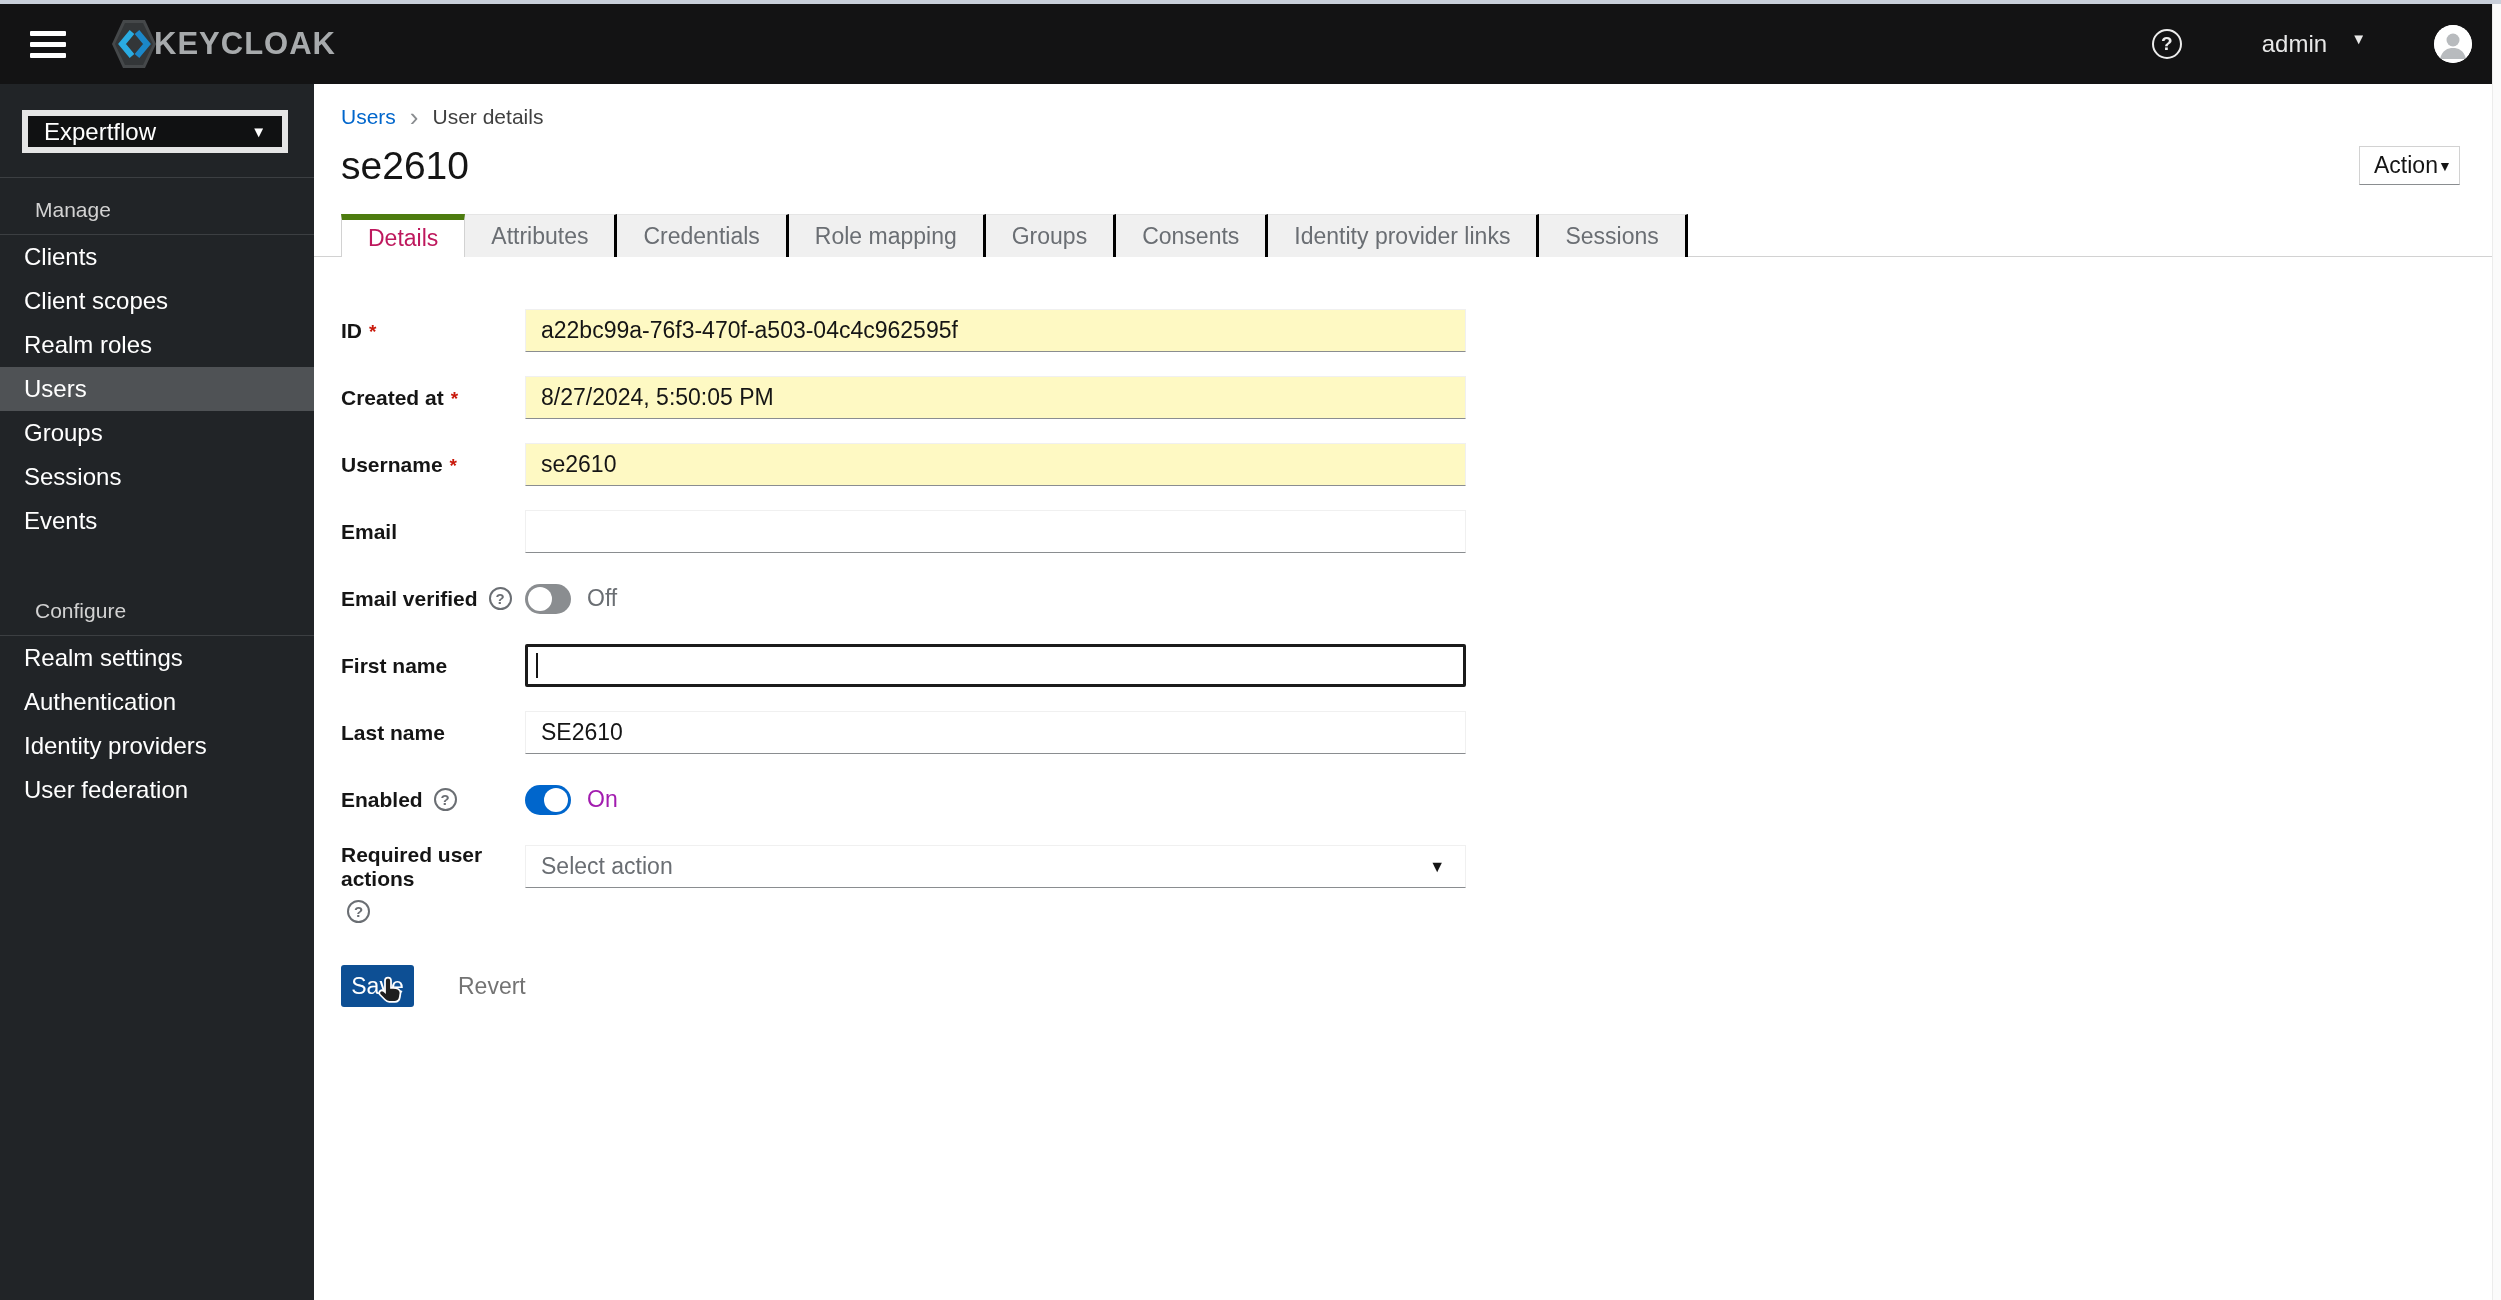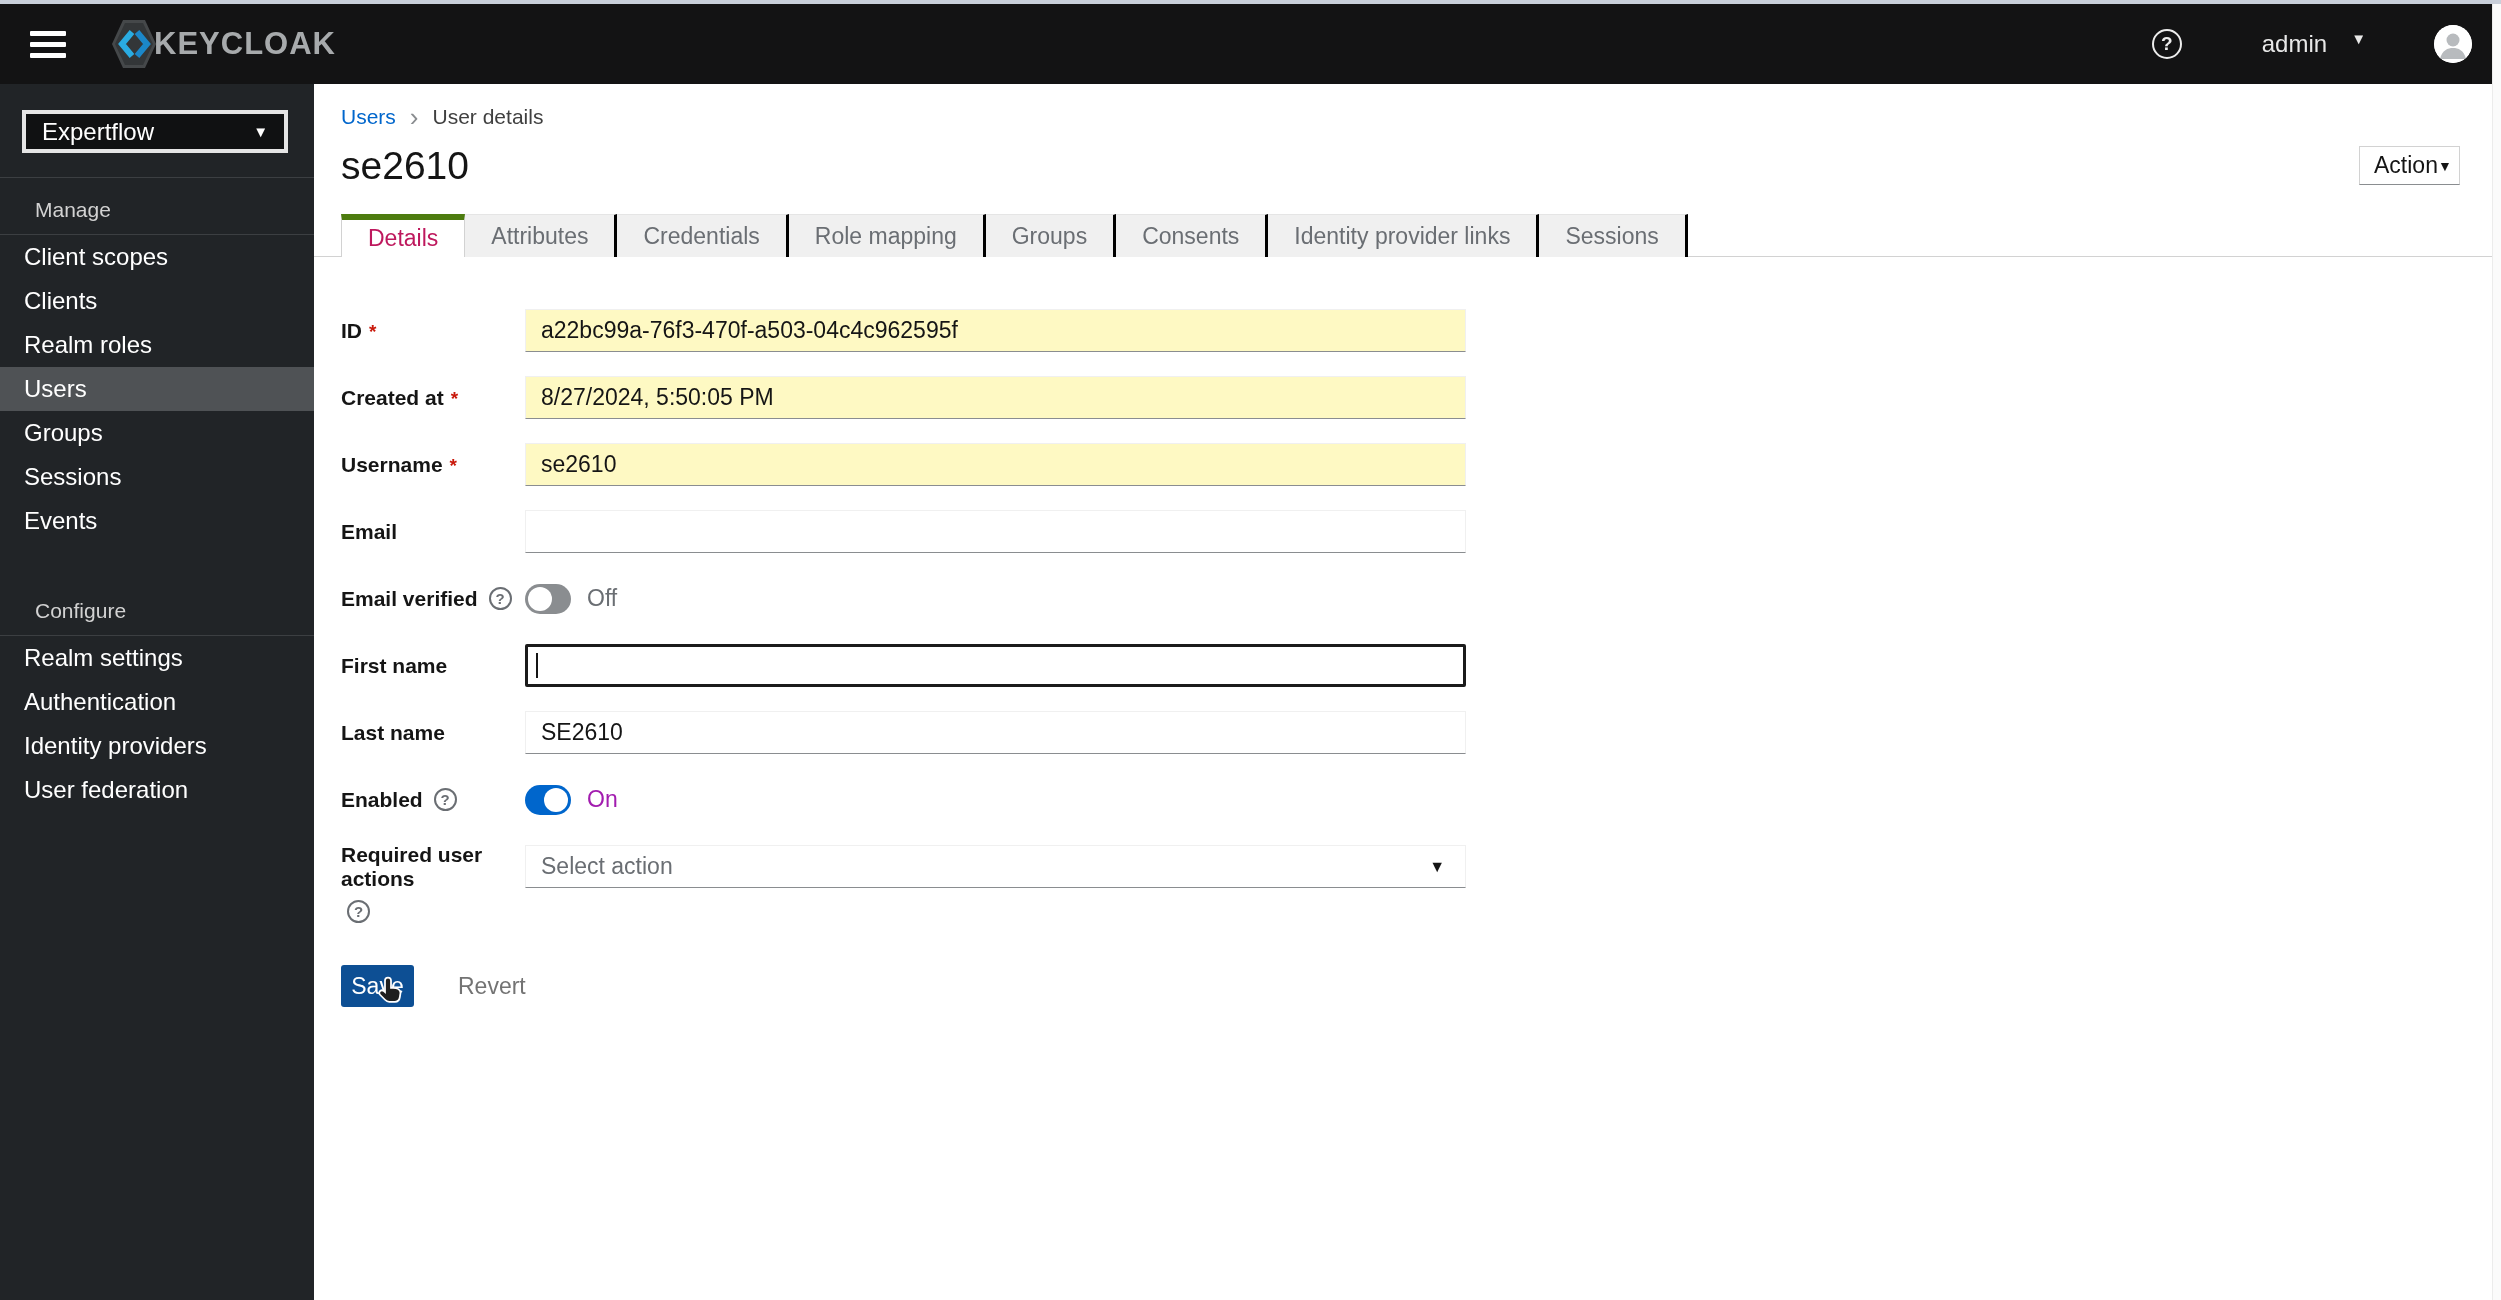--- a/index.html
+++ b/index.html
@@ -25,21 +25,21 @@
   .brand-text { font-size:31px; font-weight:700; color:#a7aaac; letter-spacing:1px; margin-left:-6px; }
   .mast-right { margin-left:auto; display:flex; align-items:center; margin-right:20px; }
   .help-circle { width:30px; height:30px; border:2px solid #ededed; border-radius:50%;
     color:#ededed; font-size:19px; font-weight:700; display:flex; align-items:center; justify-content:center; }
   .user-dd { display:flex; align-items:flex-start; margin-left:80px; color:#e8e8e8; font-size:24px; }
   .user-dd .caret { margin-left:24px; font-size:15px; color:#e8e8e8; }
   .avatar { width:38px; height:38px; border-radius:50%; background:#fff; margin-left:68px; overflow:hidden; }
 
   
   .sidebar { position:absolute; top:84px; left:0; width:314px; height:1216px; background:#212427; z-index:20; }
-  .realm-select { margin:26px 26px 12px 22px; height:43px; background:#101112; border:4px solid #e5e5e5;
+  .realm-select { margin:26px 26px 12px 22px; height:43px; background:#101112; border:6px solid #e5e5e5;
     display:flex; align-items:center; padding:0 16px; cursor:pointer; }
   .realm-select .realm-name { color:#fff; font-size:24px; }
   .realm-select .caret { margin-left:auto; color:#fff; font-size:15px; }
   .side-divider { height:1px; background:#3c3f42; margin-top:24px; }
   .nav-section-label { padding:20px 0 12px 35px; color:#d2d2d2; font-size:21px; }
   .nav-section-divider { height:1px; background:#3c3f42; }
   .nav-item { height:44px; line-height:44px; padding-left:24px; color:#fff; font-size:24px; cursor:pointer; }
   .nav-item.active { background:#4f5255; }
   .nav-gap { height:36px; }
 
@@ -150,22 +150,22 @@
 
   <aside class="sidebar">
     <div class="realm-select">
       <span class="realm-name">Expertflow</span>
       <span class="caret">▼</span>
     </div>
     <div class="side-divider"></div>
 
     <div class="nav-section-label">Manage</div>
     <div class="nav-section-divider"></div>
+    <div class="nav-item">Clients</div>
     <div class="nav-item">Client scopes</div>
-    <div class="nav-item">Clients</div>
     <div class="nav-item">Realm roles</div>
     <div class="nav-item active">Users</div>
     <div class="nav-item">Groups</div>
     <div class="nav-item">Sessions</div>
     <div class="nav-item">Events</div>
 
     <div class="nav-gap"></div>
     <div class="nav-section-label">Configure</div>
     <div class="nav-section-divider"></div>
     <div class="nav-item">Realm settings</div>

